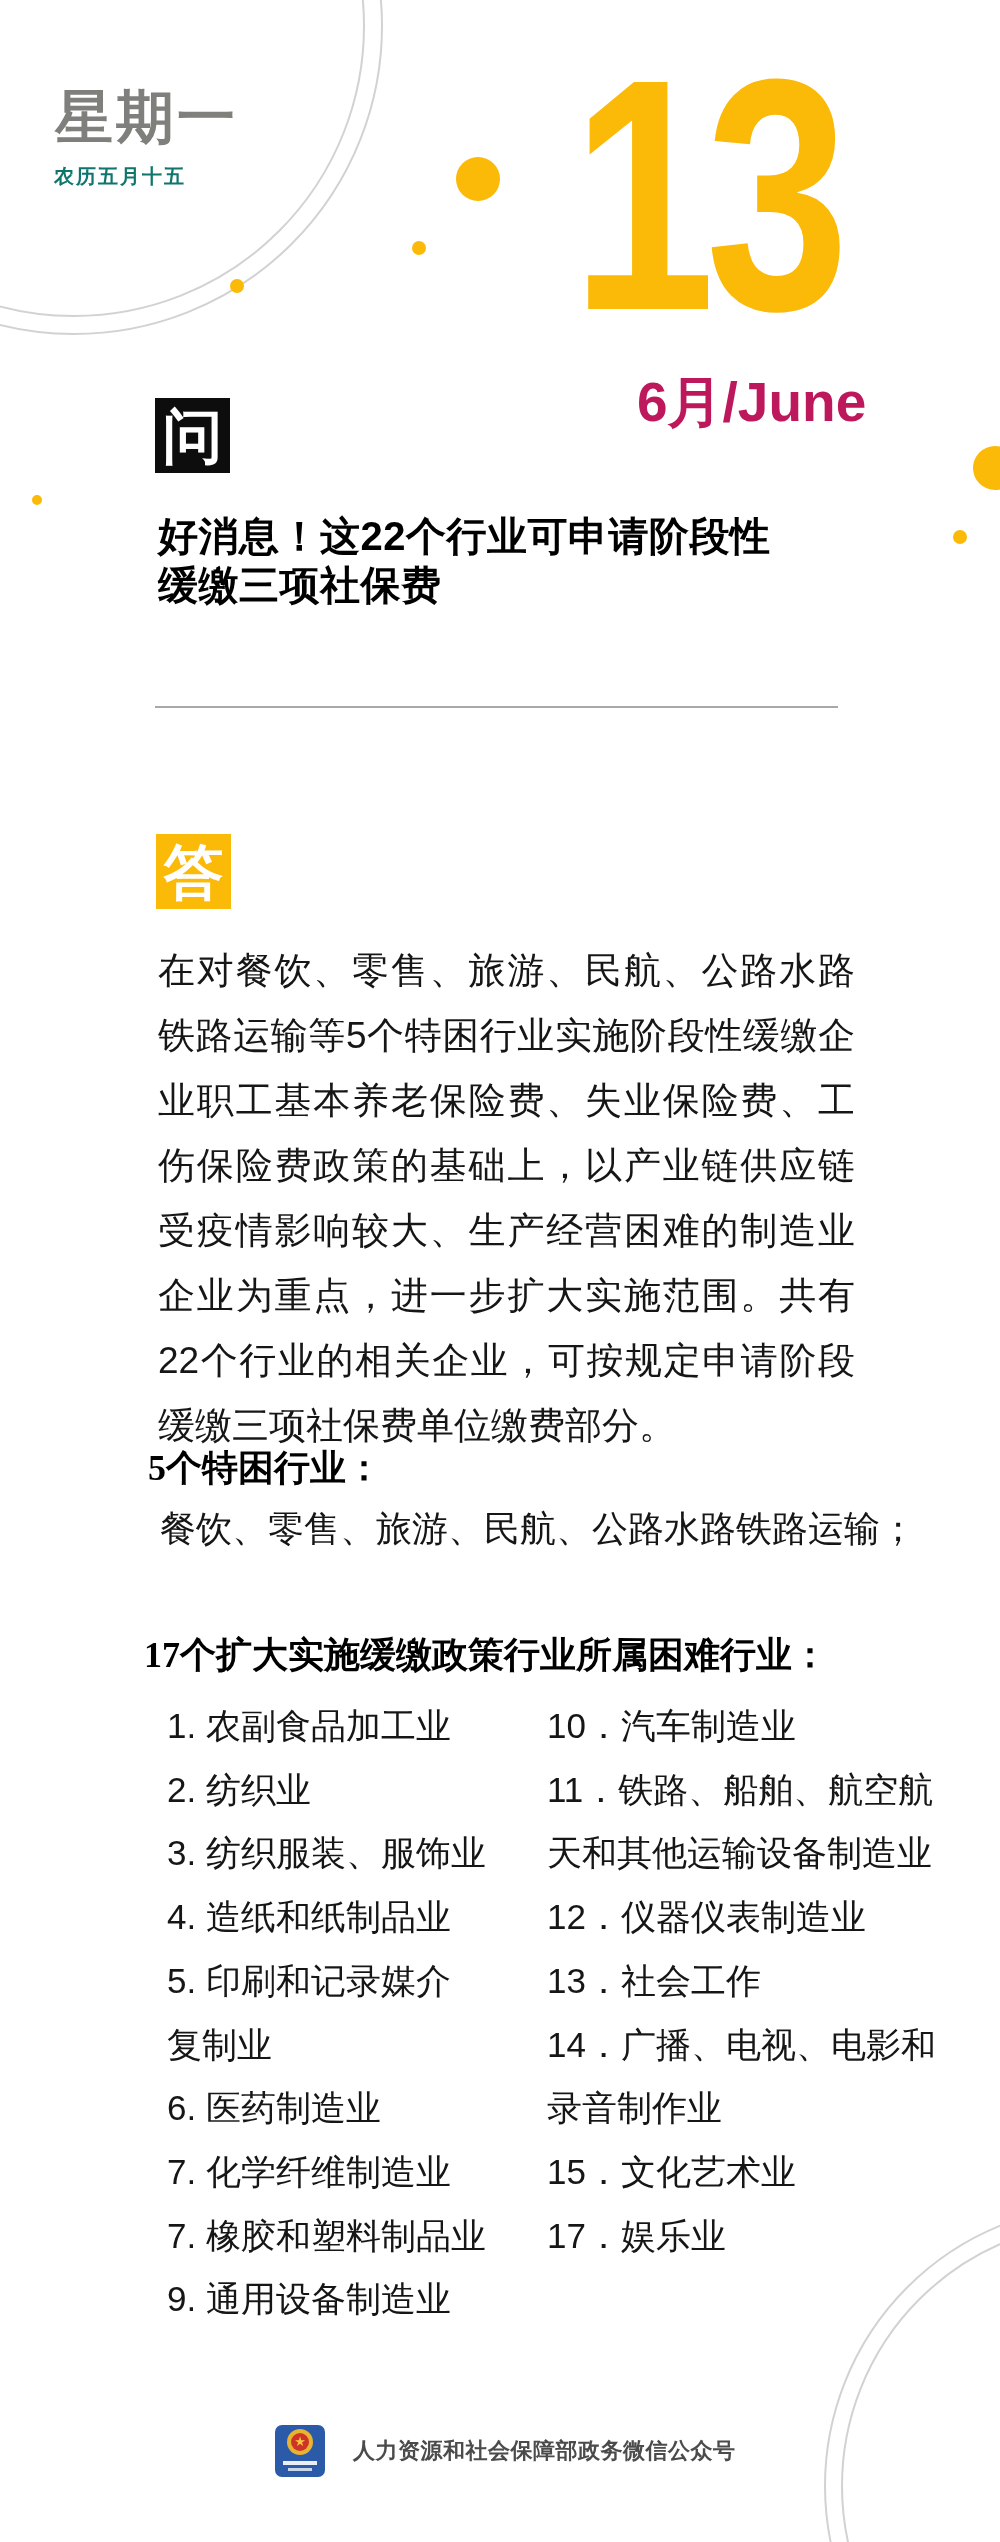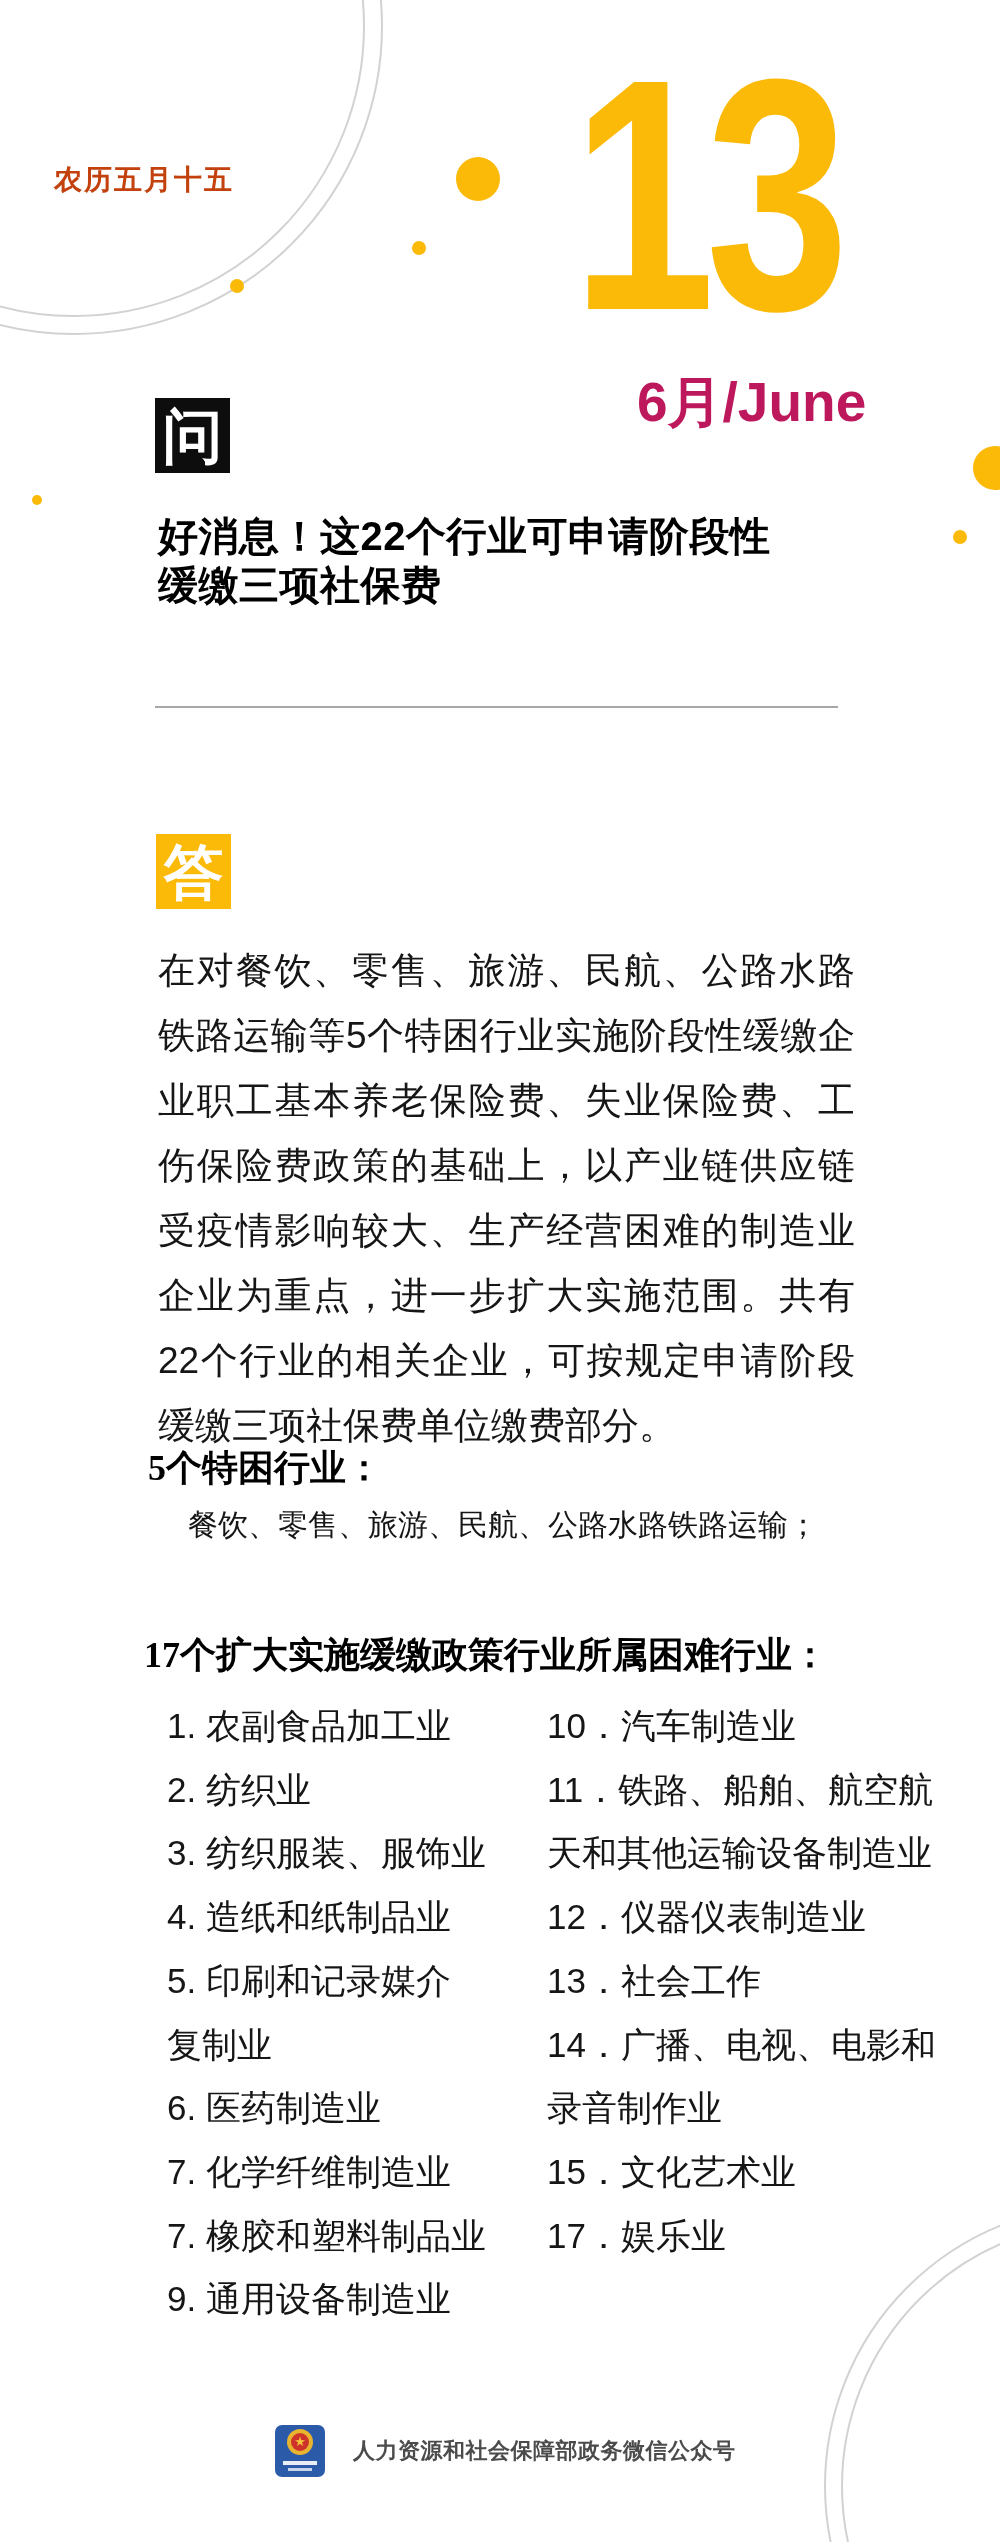--- a/index.html
+++ b/index.html
@@ -15,22 +15,22 @@
   .dot{position:absolute;background:#FBB908;border-radius:50%;}
   .dot-a{left:456px;top:157px;width:44px;height:44px;}
   .dot-b{left:412px;top:241px;width:14px;height:14px;}
   .dot-c{left:230px;top:279px;width:14px;height:14px;}
   .dot-d{left:32px;top:495px;width:10px;height:10px;}
   .dot-e{left:973px;top:446px;width:44px;height:44px;}
   .dot-f{left:953px;top:530px;width:14px;height:14px;}
   
   .weekday{position:absolute;left:55px;top:88px;font-size:58px;font-weight:bold;
            color:#7F7F7C;letter-spacing:3px;line-height:1.0;}
-  .lunar{position:absolute;left:54px;top:166px;font-size:28px;font-weight:bold;
-         color:#c2410c;letter-spacing:2px;line-height:1.0;}
+  .lunar{position:absolute;left:54px;top:166px;font-size:20px;font-weight:bold;
+         color:#0f766e;letter-spacing:2px;line-height:1.0;}
   .daynum{position:absolute;left:572px;top:30px;font-size:330px;font-weight:bold;
           color:#FBB908;line-height:1.0;letter-spacing:-12px;
           transform:scaleX(0.78);transform-origin:left top;}
   .month{position:absolute;left:637px;top:372px;font-size:55px;font-weight:bold;
          color:#be185d;line-height:1.1;}
   
   .q-mark{position:absolute;left:155px;top:398px;width:75px;height:75px;background:#0d0d0d;
           color:#ffffff;font-size:60px;font-weight:bold;text-align:center;line-height:78px;}
   .q-title{position:absolute;left:158px;top:512px;width:720px;font-size:40px;font-weight:bold;
            color:#000000;line-height:49px;letter-spacing:0.5px;}
@@ -38,21 +38,21 @@
   
   .a-mark{position:absolute;left:156px;top:834px;width:75px;height:75px;background:#FBB908;
           color:#ffffff;font-size:60px;font-weight:bold;text-align:center;line-height:78px;}
   .a-para{position:absolute;left:158px;top:938px;width:697px;font-size:37px;line-height:65px;
           color:#161616;text-align:justify;text-align-last:left;}
   
   .sec-h{position:absolute;font-family:"Liberation Serif","DejaVu Serif",serif;
          font-size:36px;font-weight:bold;color:#000000;line-height:1.2;}
   .sec-h1{left:148px;top:1447px;}
   .sec-h2{left:144px;top:1634px;}
-  .sec-line{position:absolute;left:160px;top:1507px;font-size:30px;color:#161616;line-height:1.2;margin-left:28px;}
+  .sec-line{position:absolute;left:160px;top:1507px;font-size:36px;color:#161616;line-height:1.2;}
   .col{position:absolute;top:1694px;font-size:35px;color:#161616;margin-left:7px;}
   .col div{line-height:63.7px;white-space:nowrap;}
   .col-left{left:160px;width:380px;}
   .col-right{left:540px;width:460px;}
   
   .badge{position:absolute;left:275px;top:2425px;width:50px;height:52px;background:#2B5AA9;
          border-radius:7px;}
   .badge .emblem{position:absolute;left:12px;top:4px;width:26px;height:26px;border-radius:50%;
                  background:#E8B430;}
   .badge .emblem-core{position:absolute;left:4px;top:4px;width:18px;height:18px;border-radius:50%;
@@ -72,20 +72,21 @@
   <div class="arc arc-br-inner"></div>
   <div class="arc arc-br-outer"></div>
 
   <div class="dot dot-a"></div>
   <div class="dot dot-b"></div>
   <div class="dot dot-c"></div>
   <div class="dot dot-d"></div>
   <div class="dot dot-e"></div>
   <div class="dot dot-f"></div>
 
+  <div class="weekday">星期一</div>
   <div class="lunar">农历五月十五</div>
   <div class="daynum">13</div>
   <div class="month">6月/June</div>
 
   <div class="q-mark">问</div>
   <div class="q-title">
     <div>好消息！这22个行业可申请阶段性</div>
     <div>缓缴三项社保费</div>
   </div>
   <div class="divider"></div>

